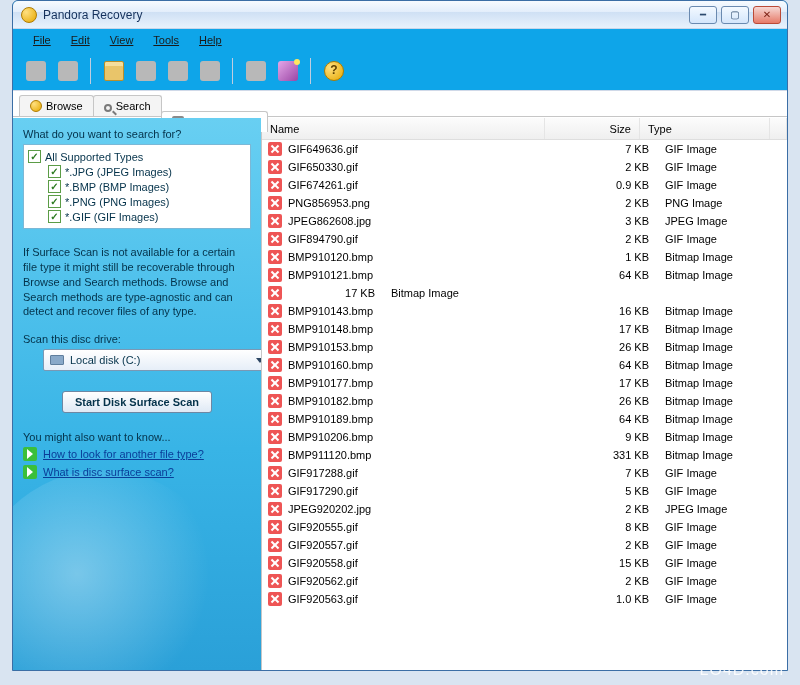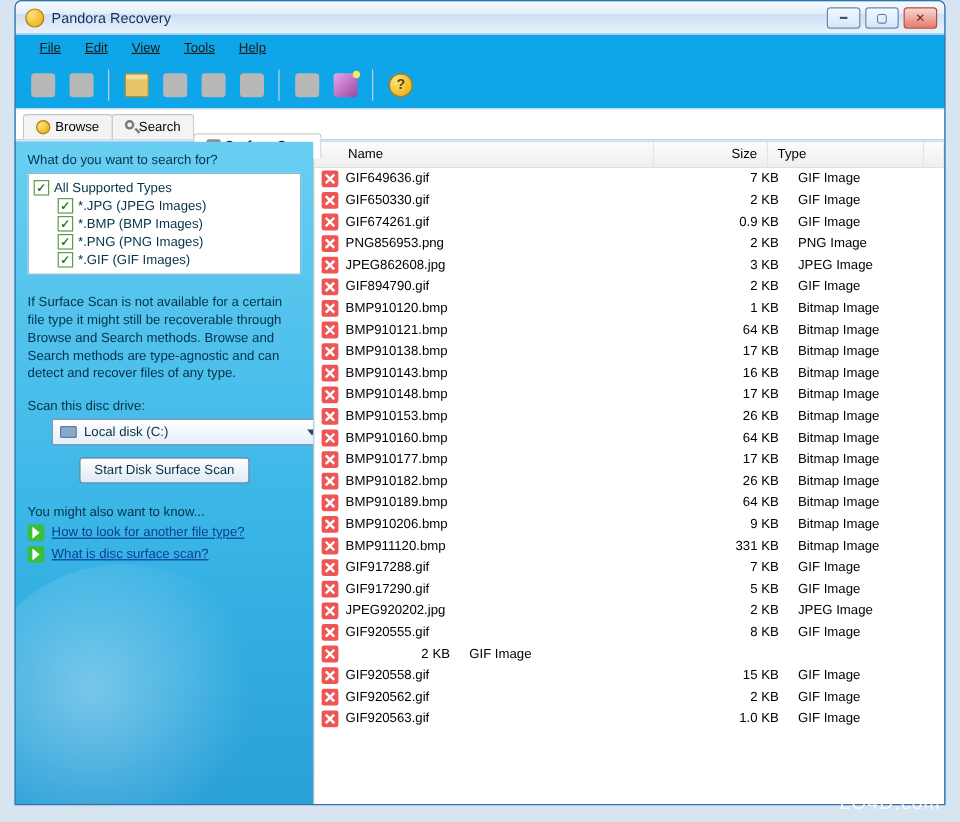--- a/index.html
+++ b/index.html
@@ -52,21 +52,21 @@
 .ico.wand::after{content:'';position:absolute;right:-2px;top:-2px;width:6px;height:6px;
   background:#ffe760;border-radius:50%;}
 .ico.help { background:radial-gradient(circle at 30% 30%,#ffe080,#e6a800);
   border-radius:50%; border:1px solid #b07c00; position:relative;}
 .ico.help::after{content:'?';position:absolute;left:0;right:0;top:1px;text-align:center;
   font-weight:bold;color:#5d3f00;font-size:12px;}
 .tabbar { height:26px; background:#fff; border-bottom:1px solid #c6c6c6;
   display:flex; align-items:flex-end; padding-left:6px; gap:0;}
 .tab { padding:4px 10px; border:1px solid #c6c6c6; border-bottom:none;
   background:#f4f4f4; border-radius:3px 3px 0 0; margin-right:-1px;
-  display:flex; align-items:flex-start; gap:4px; cursor:pointer; font-size:11px;}
+  display:flex; align-items:flex-end; gap:4px; cursor:pointer; font-size:11px;}
 .tab.active { background:#fff; font-weight:bold; position:relative; top:16px;}
 .tab .ticon { width:12px;height:12px; display:inline-block;}
 .ticon.browse{ background:radial-gradient(circle at 30% 30%,#ffe080,#e6a800);border-radius:50%;border:1px solid #b07c00;}
 .ticon.search{ border:2px solid #7a7a7a; border-radius:50%; width:8px;height:8px; position:relative;}
 .ticon.search::after{content:'';position:absolute;left:6px;top:6px;width:5px;height:2px;background:#7a7a7a;transform:rotate(45deg);}
 .ticon.scan{ background:#8a8a8a; border-radius:2px;}
 .content { flex:1; display:flex; overflow:hidden; border-top:1px solid #fff;}
 .sidebar { width:248px; background:linear-gradient(#68cff2,#38b4e6 60%,#2aa0d8);
   padding:10px 10px 10px 10px; color:#04324a; position:relative; overflow:hidden;}
 .sidebar::after{content:'';position:absolute;left:-40px;bottom:-60px;width:260px;height:260px;
@@ -77,34 +77,34 @@
 .chk-row.indent { padding-left:20px;}
 .chk { width:13px;height:13px;border:1px solid #5b9c46;background:#fff;display:flex;
   align-items:center;justify-content:center;font-size:10px;color:#2c7a1f;font-weight:bold;}
 .info { margin-top:16px; line-height:1.35; }
 .sb-label { margin-top:14px; }
 .sel { margin-top:4px; width:100%; height:22px; border:1px solid #7a98b4;
   background:linear-gradient(#fff,#e6eef8); display:flex; align-items:center;
   padding:0 6px; gap:6px; cursor:pointer; border-radius:2px;margin-left:20px;}
 .sel .disk-ico{width:14px;height:10px;background:#89a9c9;border:1px solid #5f7e9d;border-radius:1px;}
 .sel .caret{margin-left:auto;width:0;height:0;border-left:4px solid transparent;border-right:4px solid transparent;border-top:5px solid #2c4663;}
-.btn { margin-top:10px; padding:4px 12px; border:1px solid #6d87a3;
+.btn { margin-top:20px; padding:4px 12px; border:1px solid #6d87a3;
   background:linear-gradient(#fff,#dfe9f5); border-radius:3px; cursor:pointer;
-  display:inline-block;}
+  display:inline-block;font-weight:bold;}
 .links { margin-top:18px;}
 .link-row{ display:flex; align-items:center; gap:6px; margin-top:4px;}
 .link-row .arrow{ width:14px;height:14px; background:#3bbf3b; border-radius:2px; position:relative;}
 .link-row .arrow::after{content:'';position:absolute;left:4px;top:2px;width:0;height:0;
   border-top:5px solid transparent;border-bottom:5px solid transparent;border-left:6px solid #fff;}
 .link-row a{ color:#0a3e99; text-decoration:underline; cursor:pointer;}
 .list { flex:1; background:#fff; border-left:1px solid #c6c6c6; display:flex; flex-direction:column; overflow:hidden;}
 .cols { height:22px; display:flex; align-items:center; border-bottom:1px solid #dedede;
   background:linear-gradient(#fcfcfc,#efefef);}
 .col { padding:0 8px; border-right:1px solid #e5e5e5; height:100%; display:flex; align-items:center;}
-.col.name{ flex:1;margin-left:20px; }
+.col.name{ flex:1; }
 .col.size{ width:95px; justify-content:flex-end;}
 .col.type{ width:130px;}
 .rows { flex:1; overflow-y:scroll;}
 .row { height:18px; display:flex; align-items:center; padding-left:6px;}
 .row .ficon{ width:14px;height:14px;background:#e55; border-radius:2px; margin-right:6px; position:relative;}
 .row .ficon::before,.row .ficon::after{content:'';position:absolute;left:2px;top:6px;width:10px;height:2px;background:#fff;}
 .row .ficon::before{transform:rotate(45deg);} .row .ficon::after{transform:rotate(-45deg);}
 .row .rname{ flex:1; white-space:nowrap; overflow:hidden; text-overflow:ellipsis;}
 .row .rsize{ width:95px; text-align:right; padding-right:8px;}
 .row .rtype{ width:130px; padding-left:8px;}
@@ -286,21 +286,20 @@
               <span class="rtype">Bitmap Image</span>
             </div>
             <div class="row">
               <span class="ficon"></span>
               <span class="rname">BMP910121.bmp</span>
               <span class="rsize">64 KB</span>
               <span class="rtype">Bitmap Image</span>
             </div>
             <div class="row">
               <span class="ficon"></span>
-              <span class="rname">BMP910138.bmp</span>
               <span class="rsize">17 KB</span>
               <span class="rtype">Bitmap Image</span>
             </div>
             <div class="row">
               <span class="ficon"></span>
               <span class="rname">BMP910143.bmp</span>
               <span class="rsize">16 KB</span>
               <span class="rtype">Bitmap Image</span>
             </div>
             <div class="row">
@@ -370,20 +369,21 @@
               <span class="rtype">JPEG Image</span>
             </div>
             <div class="row">
               <span class="ficon"></span>
               <span class="rname">GIF920555.gif</span>
               <span class="rsize">8 KB</span>
               <span class="rtype">GIF Image</span>
             </div>
             <div class="row">
               <span class="ficon"></span>
+              <span class="rname">GIF920557.gif</span>
               <span class="rsize">2 KB</span>
               <span class="rtype">GIF Image</span>
             </div>
             <div class="row">
               <span class="ficon"></span>
               <span class="rname">GIF920558.gif</span>
               <span class="rsize">15 KB</span>
               <span class="rtype">GIF Image</span>
             </div>
             <div class="row">

